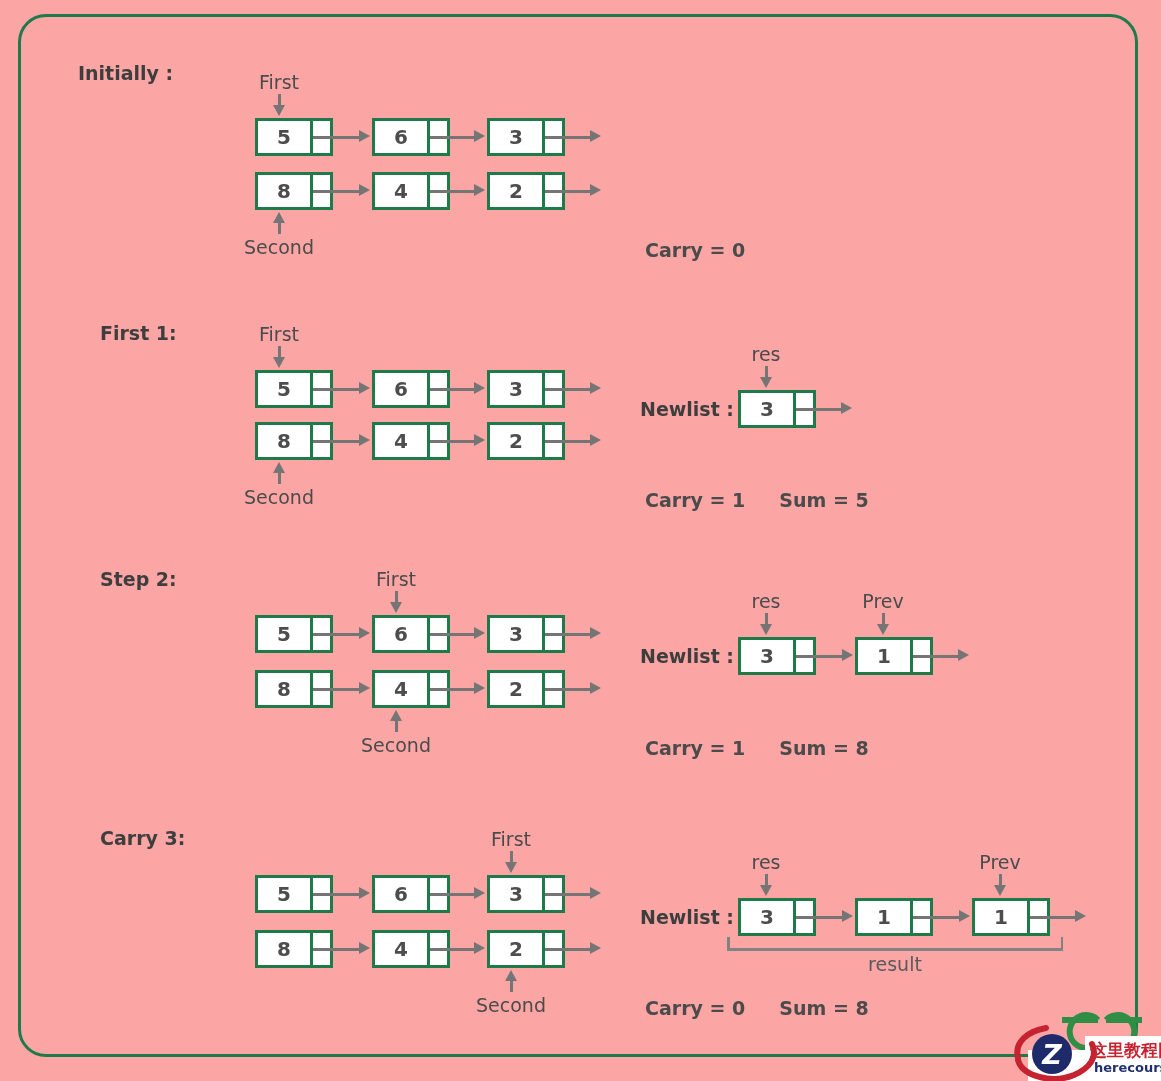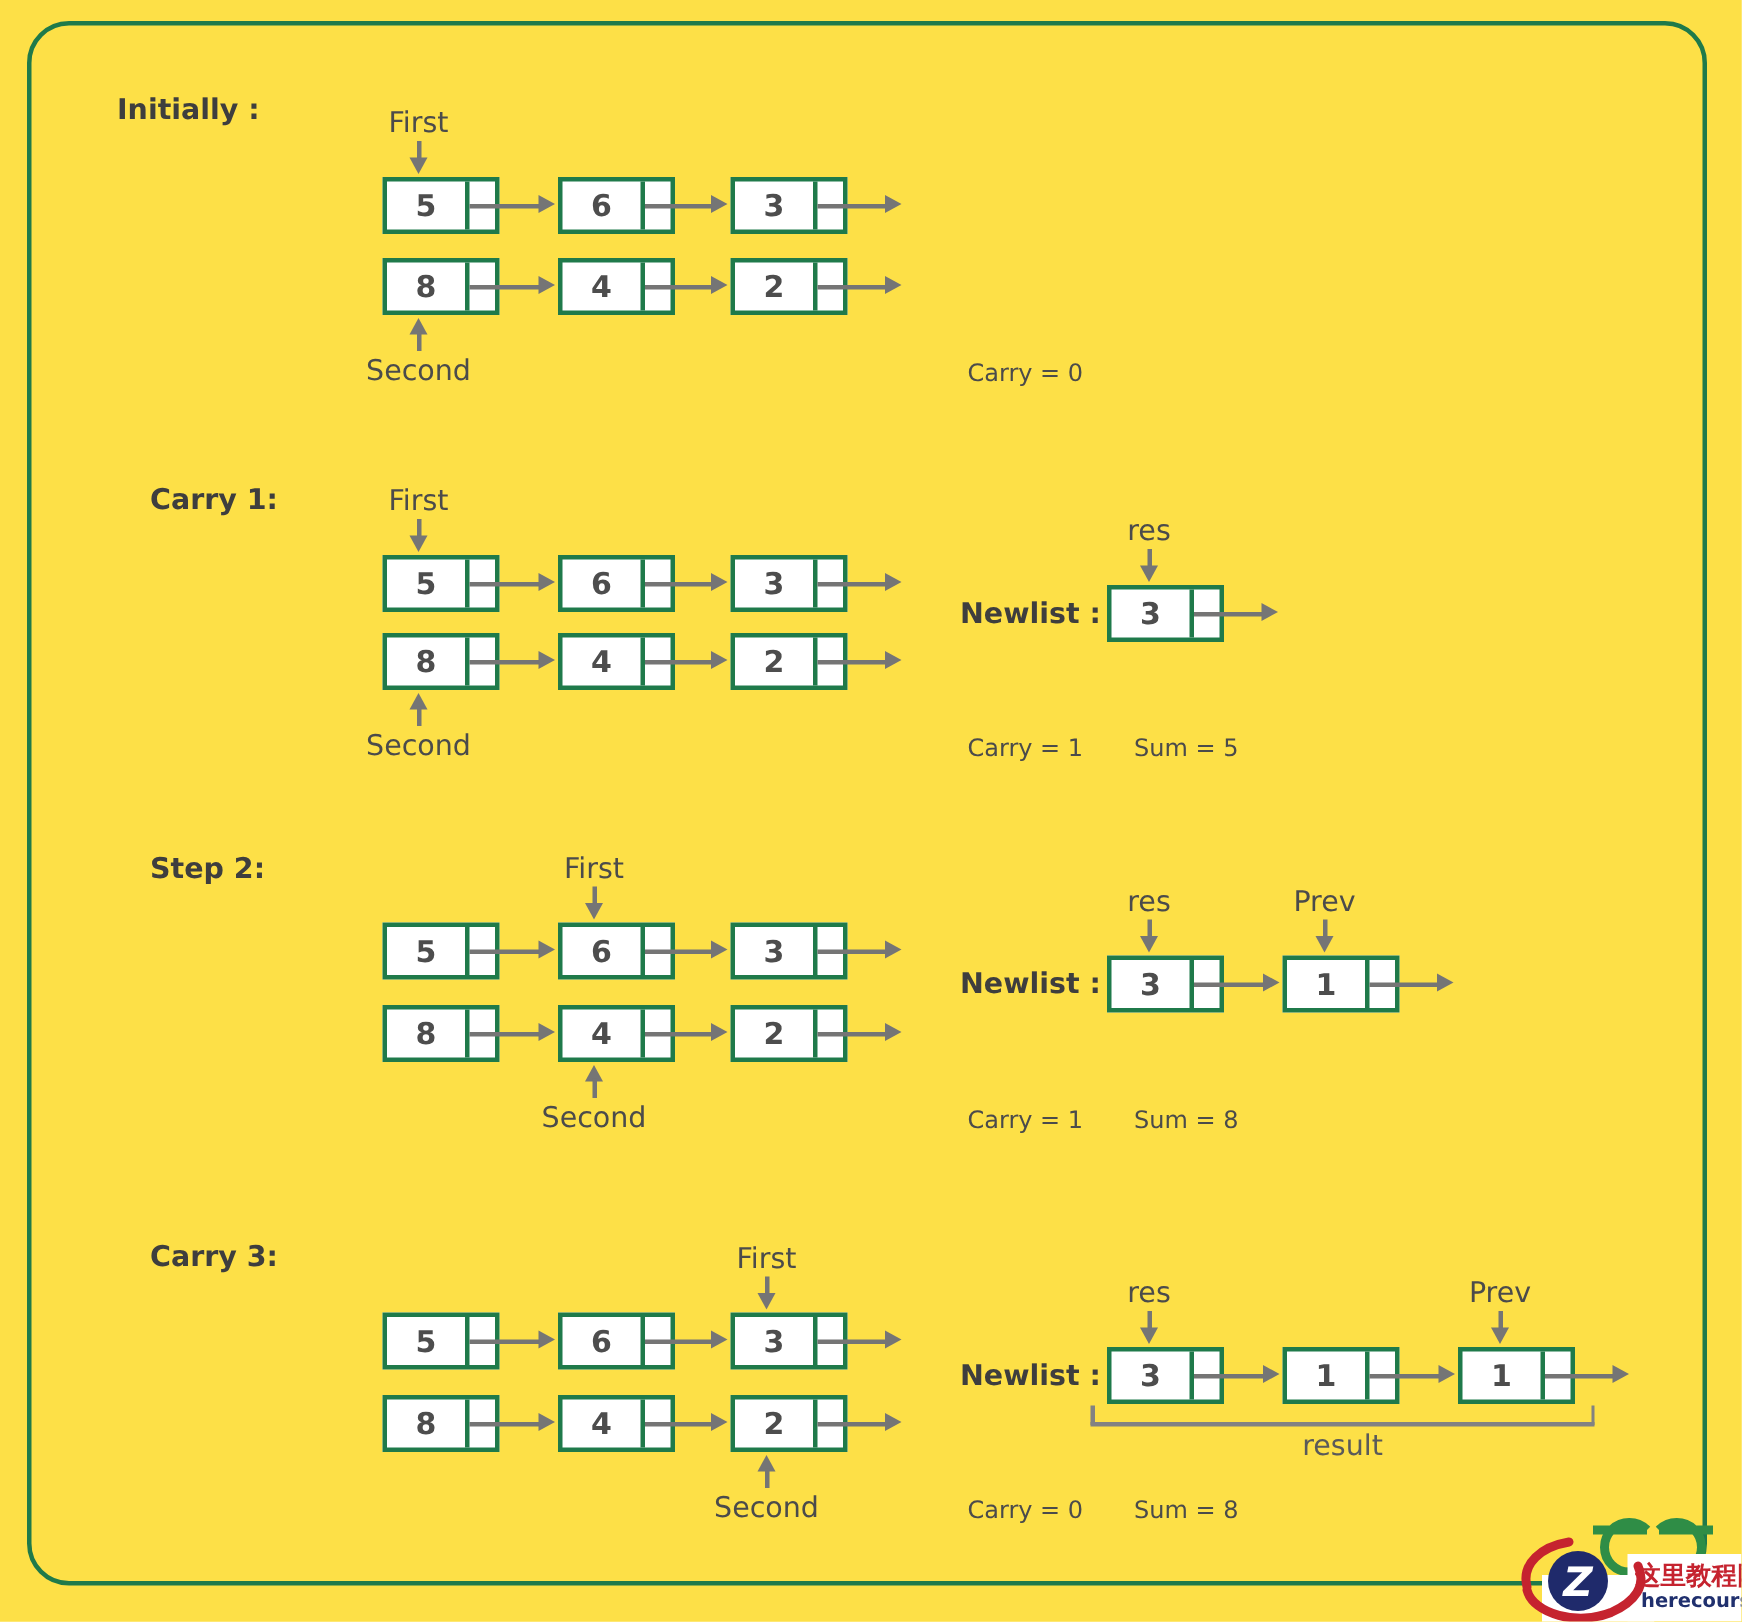--- a/index.html
+++ b/index.html
@@ -3,27 +3,27 @@
 <meta charset="utf-8">
 <style>
   html,body{margin:0;padding:0;}
   body{
     font-family:"DejaVu Sans","Liberation Sans",sans-serif;
     background:#ffffff;
   }
   #canvas{
     position:relative;
     width:1161px;height:1081px;
-    background:#fde047;
+    background:#fca5a5;
     overflow:hidden;
   }
   .abs{position:absolute;}
   .sec-title{font-weight:bold;font-size:19px;color:#3e3e3e;white-space:nowrap;}
   .ptr-label{font-size:19px;color:#4b4b4b;white-space:nowrap;transform:translateX(-50%);}
-  .status-row{display:flex;gap:34px;font-size:16px;color:#4b4b4b;white-space:nowrap;}
+  .status-row{display:flex;gap:34px;font-size:19px;color:#4b4b4b;white-space:nowrap;font-weight:bold;}
   .nl-label{font-weight:bold;font-size:19px;color:#3e3e3e;white-space:nowrap;}
   .result-label{font-size:19px;color:#5a5a5a;white-space:nowrap;transform:translateX(-50%);}
   .wm-brand{font-size:17px;font-weight:bold;color:#c5232f;white-space:nowrap;}
   .wm-domain{font-size:13px;font-weight:bold;color:#20306e;white-space:nowrap;}
 </style>
 </head>
 <body>
 
 <div id="canvas">
     <div class="abs" style="left: 18px; top: 14px; width: 1120px; height: 1043px; border: 3px solid rgb(31, 122, 74); border-radius: 28px; box-sizing: border-box;"></div>
@@ -69,21 +69,21 @@
       <div class="abs" style="left: 277.5px; top: 94px; width: 3px; height: 13px; background: rgb(117, 117, 117);"></div>
       <div class="abs" style="left: 272.5px; top: 105px; width: 0px; height: 0px; border-left: 6.5px solid transparent; border-right: 6.5px solid transparent; border-top: 11px solid rgb(117, 117, 117);"></div>
       <div class="abs" style="left: 272.5px; top: 212px; width: 0px; height: 0px; border-left: 6.5px solid transparent; border-right: 6.5px solid transparent; border-bottom: 11px solid rgb(117, 117, 117);"></div>
       <div class="abs" style="left: 277.5px; top: 221px; width: 3px; height: 13px; background: rgb(117, 117, 117);"></div>
       <div class="abs ptr-label" style="left: 279px; top: 236px;">Second</div>
       <div class="abs status-row" style="left: 645px; top: 239px;">
         <div class="abs" style="position: static;">Carry = 0</div>
       </div>
     </div>
     <div class="abs" style="left: 0px; top: 0px;">
-      <div class="abs sec-title" style="left: 100px; top: 322px;">Carry 1:</div>
+      <div class="abs sec-title" style="left: 100px; top: 322px;">First 1:</div>
       <div class="abs" style="left: 255px; top: 370px; width: 78px; height: 38px; border: 3px solid rgb(31, 122, 74); box-sizing: border-box; background: rgb(255, 255, 255);">
         <div class="abs" style="left: 52px; top: 0px; width: 3px; height: 100%; background: rgb(31, 122, 74);"></div>
         <div class="abs" style="left: 0px; top: 0px; width: 52px; height: 100%; display: flex; align-items: center; justify-content: center; font-weight: bold; font-size: 20px; color: rgb(77, 77, 77);">5</div>
       </div>
       <div class="abs" style="left: 313px; top: 387.5px; width: 47px; height: 3px; background: rgb(117, 117, 117);"></div>
       <div class="abs" style="left: 359px; top: 382px; width: 0px; height: 0px; border-top: 6.5px solid transparent; border-bottom: 6.5px solid transparent; border-left: 11px solid rgb(117, 117, 117);"></div>
       <div class="abs" style="left: 372px; top: 370px; width: 78px; height: 38px; border: 3px solid rgb(31, 122, 74); box-sizing: border-box; background: rgb(255, 255, 255);">
         <div class="abs" style="left: 52px; top: 0px; width: 3px; height: 100%; background: rgb(31, 122, 74);"></div>
         <div class="abs" style="left: 0px; top: 0px; width: 52px; height: 100%; display: flex; align-items: center; justify-content: center; font-weight: bold; font-size: 20px; color: rgb(77, 77, 77);">6</div>
       </div>

